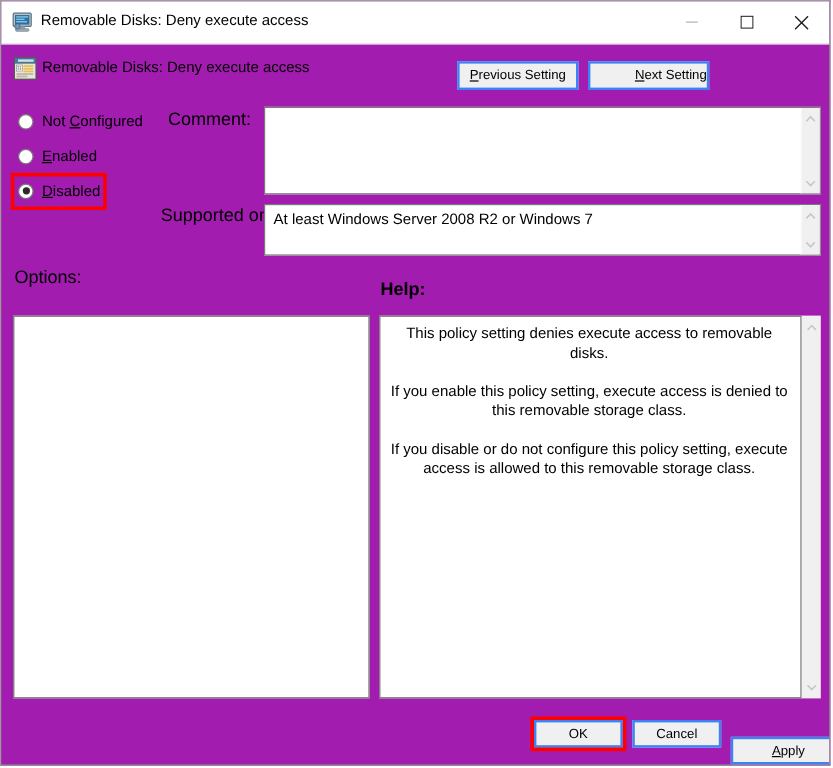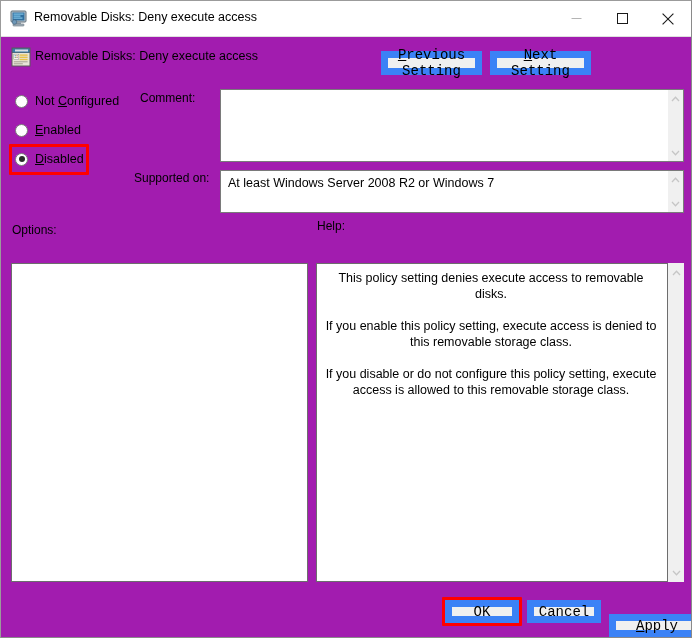--- a/index.html
+++ b/index.html
@@ -71,23 +71,23 @@
   .hdr-text {
     position: absolute;
     left: 34px; top: 48px;
     font-size: 12.5px;
     color: #000000;
     white-space: nowrap;
   }
   .btn {
     position: absolute;
     background: #f0f0f0;
-    border: 7px solid #3b82f6;
-    font-family: Liberation Mono, monospace;
-    font-size: 14px;
+    border: 2px solid #3b82f6;
+    font-family: Liberation Sans, sans-serif;
+    font-size: 11px;
     color: #000000;
     padding: 0;
     box-sizing: border-box;
     cursor: default;
     display: flex;
     align-items: center;
     justify-content: center;
   }
   .btn-prev { left: 380px; top: 50px; width: 101px; height: 24px; }
   .btn-next { left: 489px; top: 50px; width: 101px; height: 24px; justify-content: flex-end; }
@@ -137,28 +137,28 @@
     box-sizing: border-box;
     pointer-events: none;
     border-radius: 1px;
   }
   .annot-disabled { left: 8px; top: 143px; width: 80px; height: 31px; }
   .annot-ok { left: 441px; top: 596px; width: 80px; height: 29px; }
 
   
   .lbl {
     position: absolute;
-    font-size: 12px;
+    font-size: 15px;
     color: #000000;
     white-space: nowrap;
   }
   .lbl-comment { left: 139px; top: 90px; }
   .lbl-supported { left: 133px; top: 170px; }
   .lbl-options { left: 11px; top: 222px; }
-  .lbl-help { left: 316px; top: 218px; }
+  .lbl-help { left: 316px; top: 232px; font-weight: bold; }
 
   
   .field {
     position: absolute;
     background: #ffffff;
     border: 1px solid #7a7a7a;
     box-sizing: border-box;
   }
   .field-comment { left: 219px; top: 88px; width: 464px; height: 73px; }
   .field-supported { left: 219px; top: 169px; width: 464px; height: 43px; padding-left: 39px; }

